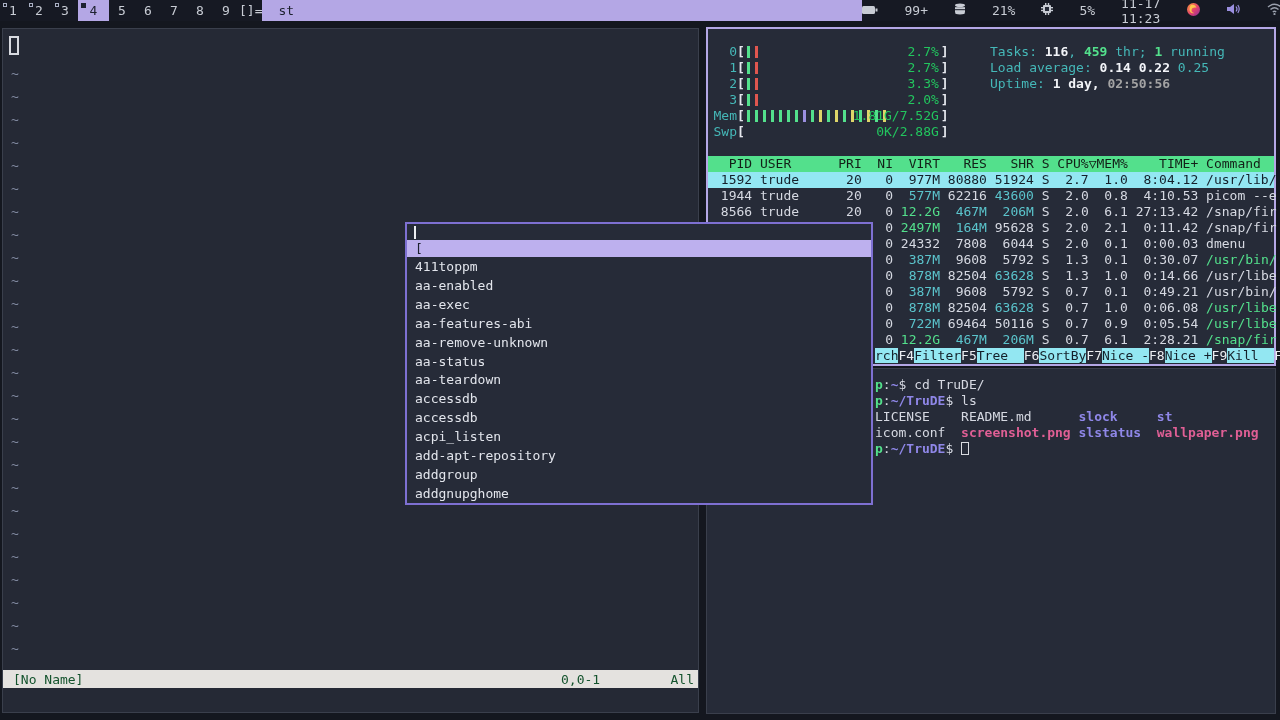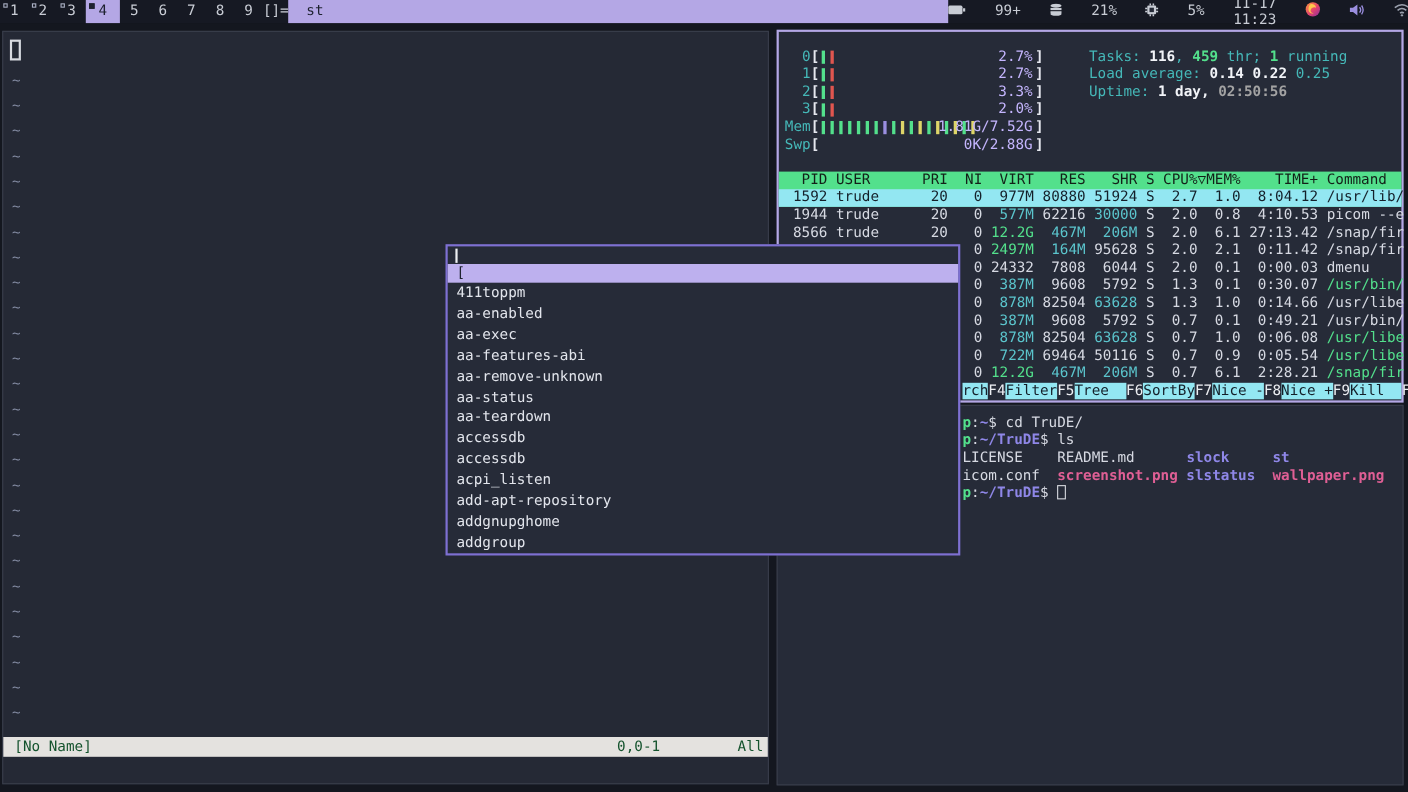--- a/index.html
+++ b/index.html
@@ -32,21 +32,21 @@
   #vim-statusline .scroll { position:absolute; right:4px; }
 
   
   #htop-win { left:706px; top:27px; width:570px; height:339px; border:2px solid #b4a7e5; }
   .hline { position:absolute; height:16px; line-height:16px; white-space:pre; }
   .meter-row { display:flex; height:16px; line-height:16px; }
   .meter-lbl { width:24px; text-align:right; color:#45b8b8; }
   .meter-brk { color:#e6e8ef; font-weight:bold; }
   .meter-fill { position:relative; width:196px; }
   .meter-fill .bar { position:absolute; top:2px; width:3px; height:12px; }
-  .meter-fill .mval { position:absolute; right:2px; top:0; color:#c4b5fd; }
+  .meter-fill .mval { position:absolute; right:2px; top:0; color:#22c55e; }
   .bar-g { background:#53e08c; } .bar-r { background:#e0564f; } .bar-p { background:#9b8fe0; } .bar-y { background:#ded569; }
 
   #htop-header { position:absolute; left:0; top:127px; width:100%; height:32px; background:#53e08c; color:#132018; white-space:pre; line-height:16px; }
   #htop-rows { position:absolute; left:0; top:143px; width:100%; }
   .prow { height:16px; line-height:16px; white-space:pre; padding-left:5px; }
   .prow.selrow { background:#93e7f2; }
   .prow.selrow span { color:#14202a !important; font-weight:normal; }
   #htop-fnbar { position:absolute; left:167px; top:319px; height:16px; line-height:16px; white-space:pre; }
 
   .sg-w { color:#d6d9e2; } .sg-c { color:#5bc4cc; } .sg-g { color:#53e08c; }
@@ -288,21 +288,21 @@
         </span>
         <span class="meter-brk">]</span>
       </div>
     </div>
   <div class="hline" style="left:282px;top:15px;"><span class="sg-t">Tasks: </span><span class="sg-wb">116</span><span class="sg-t">, </span><span class="sg-gb">459</span><span class="sg-t"> thr; </span><span class="sg-gb">1</span><span class="sg-t"> running</span></div>
   <div class="hline" style="left:282px;top:31px;"><span class="sg-t">Load average: </span><span class="sg-wb">0.14 </span><span class="sg-wb">0.22 </span><span class="sg-t">0.25</span></div>
   <div class="hline" style="left:282px;top:47px;"><span class="sg-t">Uptime: </span><span class="sg-wb">1 day, </span><span class="sg-tb">02:50:56</span></div>
   <div id="htop-header"><span style="padding-left:5px;">  PID USER      PRI  NI  VIRT   RES   SHR S CPU%▽MEM%    TIME+ Command</span></div>
   <div id="htop-rows">
       <div class="prow selrow"><span class="sg-w"> 1592 trude      20   0  977M 80880 51924 S  2.7  1.0  8:04.12 /usr/lib/</span></div>
-      <div class="prow"><span class="sg-w"> 1944 trude      20   0  </span><span class="sg-c">577M</span><span class="sg-w"> 62216 </span><span class="sg-c">30000</span><span class="sg-w"> S  2.0  0.8  4:10.53 picom --e</span></div>
+      <div class="prow"><span class="sg-w"> 1944 trude      20   0  </span><span class="sg-c">577M</span><span class="sg-w"> 62216 </span><span class="sg-c">43600</span><span class="sg-w"> S  2.0  0.8  4:10.53 picom --e</span></div>
       <div class="prow"><span class="sg-w"> 8566 trude      20   0 </span><span class="sg-g">12.2G</span><span class="sg-w">  </span><span class="sg-c">467M</span><span class="sg-w">  </span><span class="sg-c">206M</span><span class="sg-w"> S  2.0  6.1 27:13.42 /snap/fir</span></div>
       <div class="prow"><span class="sg-w">                      0 </span><span class="sg-g">2497M</span><span class="sg-w">  </span><span class="sg-c">164M</span><span class="sg-w"> 95628 S  2.0  2.1  0:11.42 /snap/fir</span></div>
       <div class="prow"><span class="sg-w">                      0 24332  7808  6044 S  2.0  0.1  0:00.03 dmenu</span></div>
       <div class="prow"><span class="sg-w">                      0  </span><span class="sg-c">387M</span><span class="sg-w">  9608  5792 S  1.3  0.1  0:30.07 </span><span class="sg-g">/usr/bin/</span></div>
       <div class="prow"><span class="sg-w">                      0  </span><span class="sg-c">878M</span><span class="sg-w"> 82504 </span><span class="sg-c">63628</span><span class="sg-w"> S  1.3  1.0  0:14.66 /usr/libe</span></div>
       <div class="prow"><span class="sg-w">                      0  </span><span class="sg-c">387M</span><span class="sg-w">  9608  5792 S  0.7  0.1  0:49.21 /usr/bin/</span></div>
       <div class="prow"><span class="sg-w">                      0  </span><span class="sg-c">878M</span><span class="sg-w"> 82504 </span><span class="sg-c">63628</span><span class="sg-w"> S  0.7  1.0  0:06.08 </span><span class="sg-g">/usr/libe</span></div>
       <div class="prow"><span class="sg-w">                      0  </span><span class="sg-c">722M</span><span class="sg-w"> 69464 50116 S  0.7  0.9  0:05.54 </span><span class="sg-g">/usr/libe</span></div>
       <div class="prow"><span class="sg-w">                      0 </span><span class="sg-g">12.2G</span><span class="sg-w">  </span><span class="sg-c">467M</span><span class="sg-w">  </span><span class="sg-c">206M</span><span class="sg-w"> S  0.7  6.1  2:28.21 </span><span class="sg-g">/snap/fir</span></div>
     </div>
@@ -327,16 +327,16 @@
       <div class="l-item">aa-enabled</div>
       <div class="l-item">aa-exec</div>
       <div class="l-item">aa-features-abi</div>
       <div class="l-item">aa-remove-unknown</div>
       <div class="l-item">aa-status</div>
       <div class="l-item">aa-teardown</div>
       <div class="l-item">accessdb</div>
       <div class="l-item">accessdb</div>
       <div class="l-item">acpi_listen</div>
       <div class="l-item">add-apt-repository</div>
+      <div class="l-item">addgroup</div>
       <div class="l-item">addgnupghome</div>
-      <div class="l-item">addgroup</div>
     </div>
 </div>
 
 </body></html>

